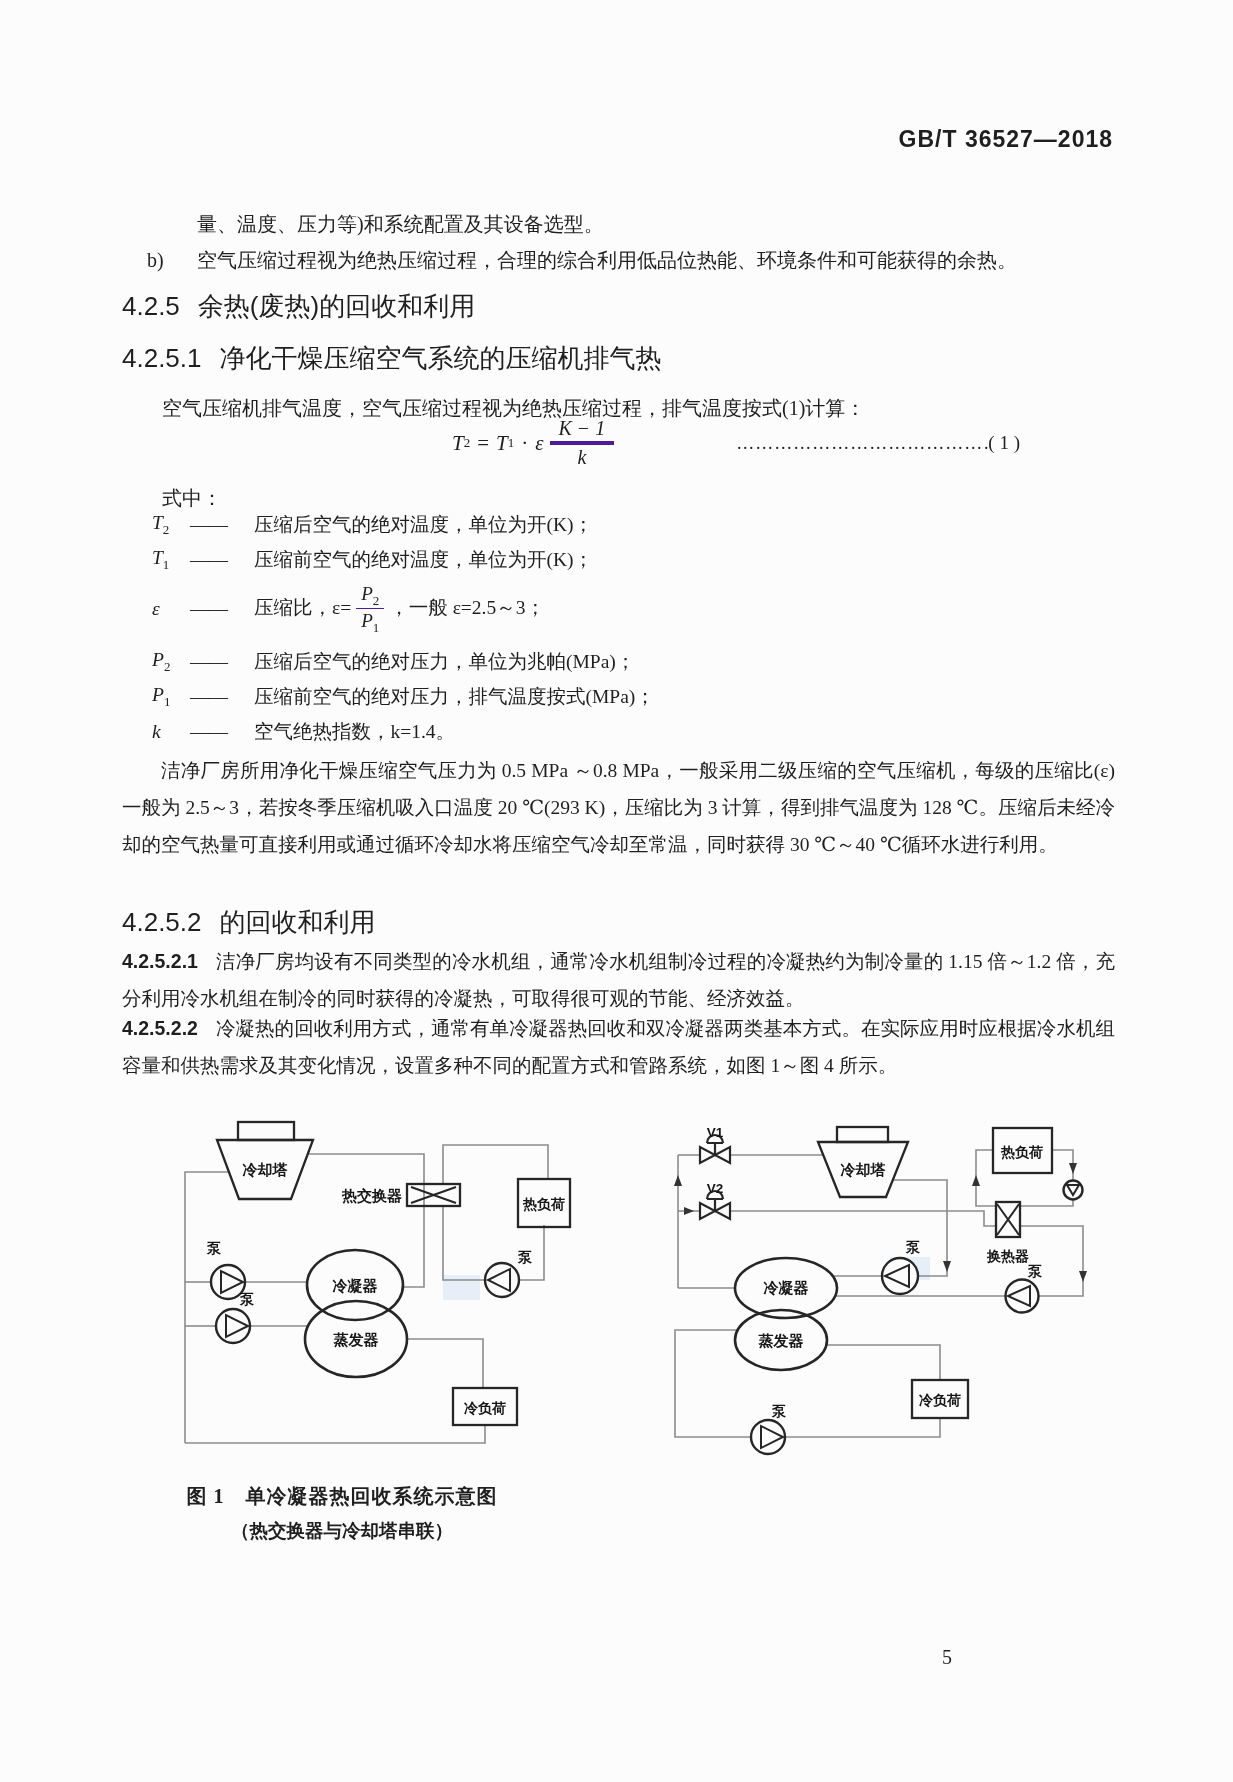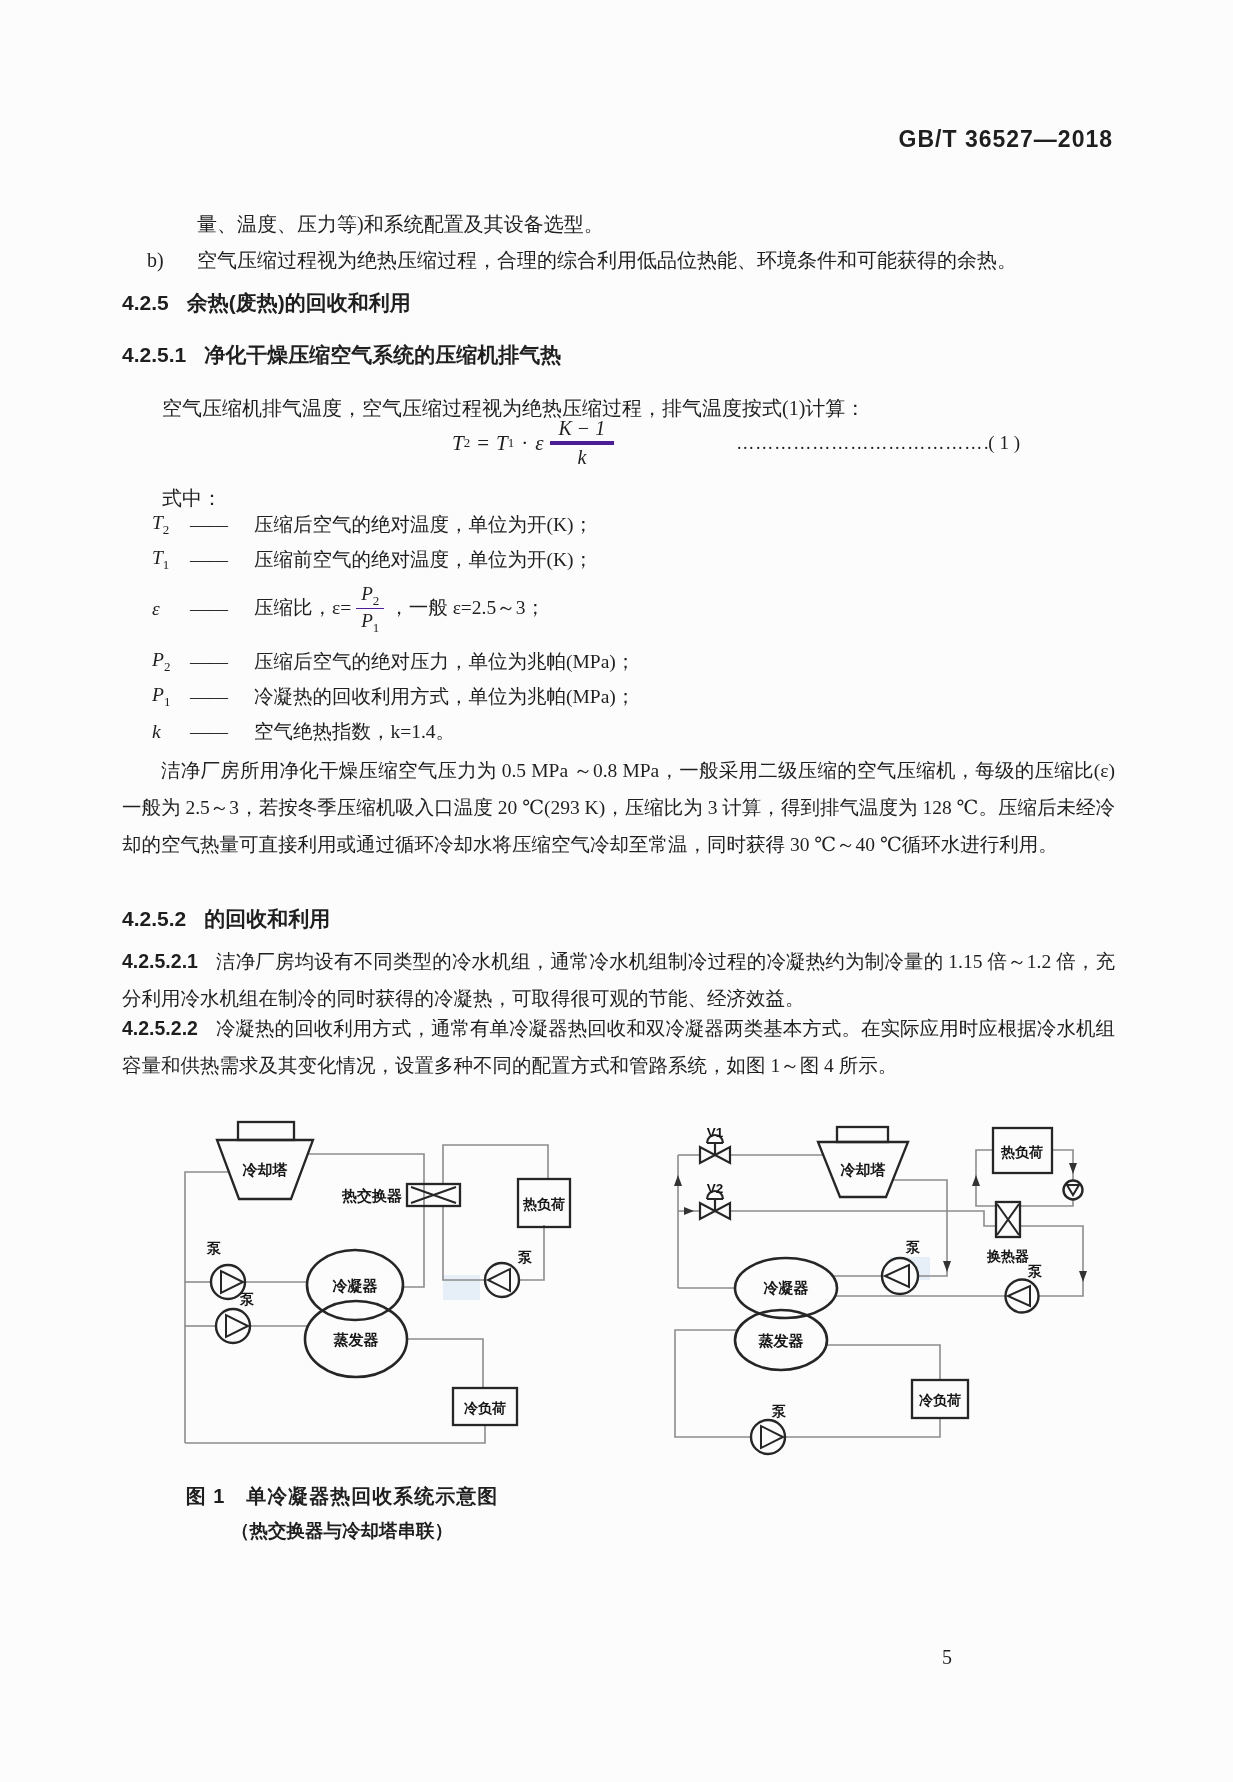--- a/index.html
+++ b/index.html
@@ -10,21 +10,21 @@
   }
   .std-code{
     position:absolute;top:126px;right:120px;
     font-family:"Liberation Sans","DejaVu Sans",sans-serif;
     font-weight:bold;font-size:23px;letter-spacing:1px;
   }
   .line{position:absolute;font-size:20px;line-height:28px;white-space:nowrap;margin-top:8px;}
   .marker{display:inline-block;width:50px;}
   .heading{
     position:absolute;font-family:"Liberation Sans","DejaVu Sans",sans-serif;
-    font-weight:bold;font-size:21px;white-space:nowrap;
+    font-weight:normal;font-size:26px;white-space:nowrap;
   }
   .hnum{margin-right:18px;}
   .para{
     position:absolute;margin:0;font-size:19.5px;line-height:37px;
     text-align:justify;text-indent:2em;
   }
   .para.numbered{text-indent:0;}
   .pnum{
     font-family:"Liberation Sans","DejaVu Sans",sans-serif;
     font-weight:bold;margin-right:18px;
@@ -66,21 +66,21 @@
   .fig .artifact{fill:#bcd7ee;opacity:.35;stroke:none;}
   .fig text{
     font-family:"Liberation Sans","DejaVu Sans",sans-serif;
     font-weight:bold;font-size:15px;fill:#161616;text-anchor:middle;
   }
   .fig text.sm{font-size:14px;}
   .fig text.vlabel{font-size:13.5px;}
   .fig text.end{text-anchor:end;}
   
   .caption{position:absolute;text-align:center;
-    font-family:Liberation Sans, sans-serif;font-weight:bold;}
+    font-family:Liberation Serif, serif;font-weight:bold;}
   .cap1{font-size:20px;letter-spacing:1px;}
   .cap2{font-size:18.5px;margin-top:8px;}
   .pageno{position:absolute;font-size:20px;}
 </style>
 </head>
 <body>
 
 <div class="page">
 
   <div class="std-code">GB/T 36527—2018</div>
@@ -142,21 +142,21 @@
         </span><span>，一般 ε=2.5～3；</span></span>
   </div>
   <div class="def-row" style="top:648px;">
     <span class="sym"><i>P</i><sub>2</sub></span>
       <span class="dash">——</span>
       <span class="dtext">压缩后空气的绝对压力，单位为兆帕(MPa)；</span>
   </div>
   <div class="def-row" style="top:683px;">
     <span class="sym"><i>P</i><sub>1</sub></span>
       <span class="dash">——</span>
-      <span class="dtext">冷凝热的回收利用方式，单位为兆帕(MPa)；</span>
+      <span class="dtext">压缩前空气的绝对压力，排气温度按式(MPa)；</span>
   </div>
   <div class="def-row" style="top:718px;">
     <span class="sym"><i>k</i></span>
       <span class="dash">——</span>
       <span class="dtext">空气绝热指数，k=1.4。</span>
   </div>
 
   <p class="para" style="left:122px;top:752px;width:993px;">洁净厂房所用净化干燥压缩空气压力为 0.5 MPa ～0.8 MPa，一般采用二级压缩的空气压缩机，每级的压缩比(ε)一般为 2.5～3，若按冬季压缩机吸入口温度 20 ℃(293 K)，压缩比为 3 计算，得到排气温度为 128 ℃。压缩后未经冷却的空气热量可直接利用或通过循环冷却水将压缩空气冷却至常温，同时获得 30 ℃～40 ℃循环水进行利用。</p>
 
   <div class="heading" style="left:122px;top:905px;">

